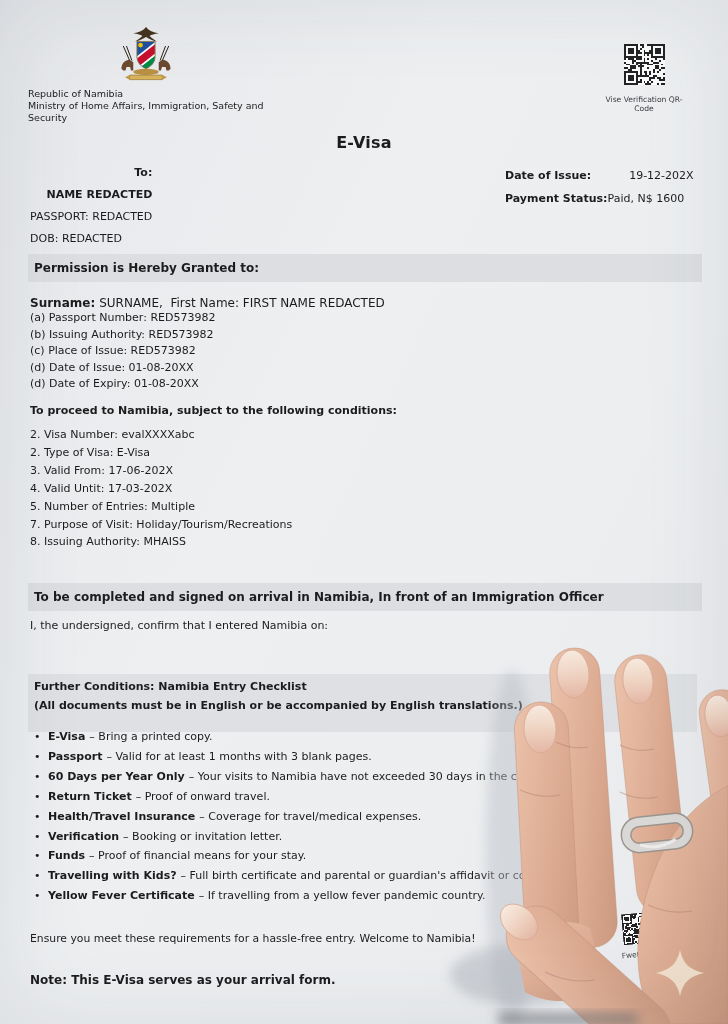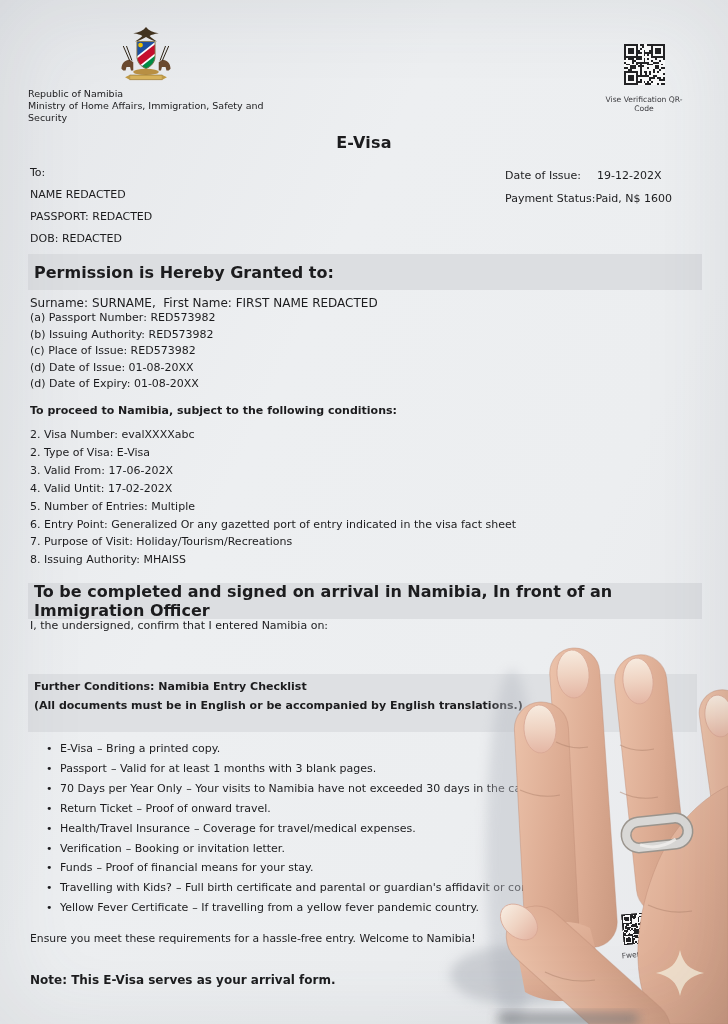--- a/index.html
+++ b/index.html
@@ -3,49 +3,49 @@
 <meta charset="utf-8">
 <style>
   html,body{margin:0;padding:0;background:#cfd2d6;}
   .stage{position:relative;width:728px;height:1024px;overflow:hidden;
     font-family:"DejaVu Sans","Liberation Sans",sans-serif;color:#1c1c1e;
     background:linear-gradient(115deg,#e5e7ea 0%,#edeff1 38%,#eceef0 70%,#e8e9ec 100%);}
   .stage::after{content:"";position:absolute;inset:0;pointer-events:none;
     box-shadow:inset 0 0 90px rgba(60,65,80,.10);}
   .abs{position:absolute;}
   .small{font-size:9.5px;line-height:12px;}
-  .b{font-weight:normal;}
+  .b{font-weight:bold;text-align:right;}
   
   .crest-block{left:28px;top:26px;width:236px;text-align:left;}
   .crest-block svg{display:block;margin:0 auto 2px auto;}
   .qr-block{left:596px;top:44px;width:96px;text-align:center;}
   .qr-block .qr{width:41px;height:41px;}
   .qr-cap{font-size:7.6px;color:#3a3a3e;margin-top:6px;}
   .title{left:0;top:133px;width:728px;text-align:center;font-size:16px;font-weight:bold;letter-spacing:.2px;}
   
   .recipient{left:30px;top:162px;font-size:11px;line-height:22px;}
   .issue{left:505px;top:164px;font-size:11px;line-height:23px;}
-  .issue .gap{margin-left:16px;}
+  .issue .gap{margin-left:38px;}
   
-  .bar{left:28px;width:674px;height:36px;background:#dcdee1;display:flex;align-items:center;
-       padding-left:6px;box-sizing:border-box;font-size:16px;font-weight:bold;}
+  .bar{left:28px;width:674px;height:28px;background:#dcdee1;display:flex;align-items:center;
+       padding-left:6px;box-sizing:border-box;font-size:12px;font-weight:bold;}
   .bar1{top:254px;} .bar2{top:583px;}
   .surname{left:30px;top:288px;font-size:12px;margin-top:8px;}
   .surname .rest{white-space:pre;margin-left:4px;font-weight:normal;}
   .plist{left:30px;top:310px;font-size:11px;line-height:16.6px;}
   .chead{left:30px;top:404px;font-size:11px;font-weight:bold;}
   .clist{left:30px;top:426px;font-size:11px;line-height:17.9px;}
   .undersigned{left:30px;top:619px;font-size:11px;}
   .datesig{left:30px;top:645px;font-size:11px;}
   .uline{display:inline-block;border-bottom:1px solid #2a2a2c;height:11px;margin-left:4px;}
   .ul1{width:128px;} .ul2{width:130px;margin-right:0;}
   .sig-lab{margin-left:22px;}
   .graybox3{left:28px;top:674px;width:669px;height:58px;background:#dee0e3;
     padding:3px 0 0 6px;box-sizing:border-box;font-size:11px;font-weight:bold;line-height:19px;}
-  .checklist{left:30px;top:723px;list-style:none;margin:16px;padding:0;font-size:11px;line-height:19.9px;}
+  .checklist{left:30px;top:723px;list-style:none;margin:4px;padding:0;font-size:11px;line-height:19.9px;}
   .checklist li{white-space:nowrap;}
   .checklist li.clip{max-width:500px;overflow:hidden;}
   .checklist .bullet{display:inline-block;width:14px;}
   .checklist .bullet::before{content:"•";}
   .checklist .desc{margin-left:4px;}
   .ensure{left:30px;top:932px;font-size:10.8px;}
   .note{left:30px;top:973px;font-size:12px;font-weight:bold;}
   .qr-bottom{left:603px;top:913px;width:70px;text-align:center;transform:rotate(-5deg);}
   .qr-bottom .qr{width:31px;height:31px;}
   .qr-bottom .qr-cap{font-size:7.5px;margin-top:2px;color:#4a4a4e;}
@@ -337,38 +337,37 @@
     <div>(c) Place of Issue: RED573982</div>
     <div>(d) Date of Issue: 01-08-20XX</div>
     <div>(d) Date of Expiry: 01-08-20XX</div>
   </div>
 
   <div class="abs chead">To proceed to Namibia, subject to the following conditions:</div>
   <div class="abs clist">
     <div>2. Visa Number: evalXXXXabc</div>
     <div>2. Type of Visa: E-Visa</div>
     <div>3. Valid From: 17-06-202X</div>
-    <div>4. Valid Untit: 17-02-202X</div>
+    <div>4. Valid Untit: 17-03-202X</div>
     <div>5. Number of Entries: Multiple</div>
-    <div>6. Entry Point: Generalized Or any gazetted port of entry indicated in the visa fact sheet</div>
     <div>7. Purpose of Visit: Holiday/Tourism/Recreations</div>
     <div>8. Issuing Authority: MHAISS</div>
   </div>
 
   <div class="abs bar bar2">To be completed and signed on arrival in Namibia, In front of an Immigration Officer</div>
   <div class="abs undersigned">I, the undersigned, confirm that I entered Namibia on:</div>
 
   <div class="abs graybox3">
     <div>Further Conditions: Namibia Entry Checklist</div>
     <div>(All documents must be in English or be accompanied by English translations.)</div>
   </div>
   <ul class="abs checklist">
     <li><span class="bullet"></span><span class="b">E-Visa</span><span class="desc">– Bring a printed copy.</span></li>
     <li><span class="bullet"></span><span class="b">Passport</span><span class="desc">– Valid for at least 1 months with 3 blank pages.</span></li>
-    <li class="clip"><span class="bullet"></span><span class="b">70 Days per Year Only</span><span class="desc">– Your visits to Namibia have not exceeded 30 days in the calendar ye</span></li>
+    <li class="clip"><span class="bullet"></span><span class="b">60 Days per Year Only</span><span class="desc">– Your visits to Namibia have not exceeded 30 days in the calendar ye</span></li>
     <li><span class="bullet"></span><span class="b">Return Ticket</span><span class="desc">– Proof of onward travel.</span></li>
     <li><span class="bullet"></span><span class="b">Health/Travel Insurance</span><span class="desc">– Coverage for travel/medical expenses.</span></li>
     <li><span class="bullet"></span><span class="b">Verification</span><span class="desc">– Booking or invitation letter.</span></li>
     <li><span class="bullet"></span><span class="b">Funds</span><span class="desc">– Proof of financial means for your stay.</span></li>
     <li class="clip"><span class="bullet"></span><span class="b">Travelling with Kids?</span><span class="desc">– Full birth certificate and parental or guardian's affidavit or consent letter if applic</span></li>
     <li><span class="bullet"></span><span class="b">Yellow Fever Certificate</span><span class="desc">– If travelling from a yellow fever pandemic country.</span></li>
   </ul>
 
   <div class="abs ensure">Ensure you meet these requirements for a hassle-free entry. Welcome to Namibia!</div>
   <div class="abs note">Note: This E-Visa serves as your arrival form.</div>

